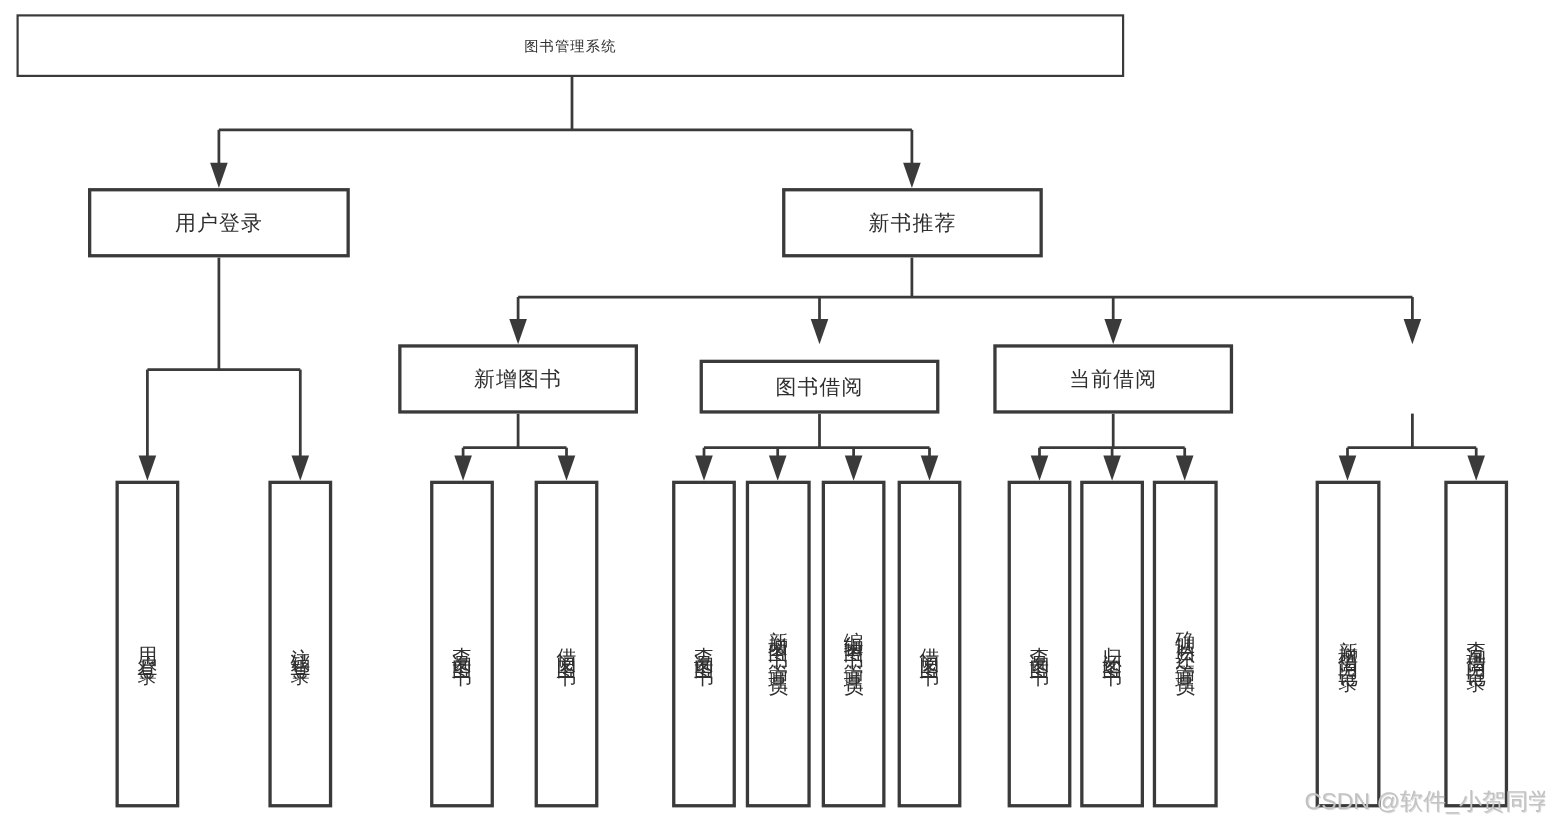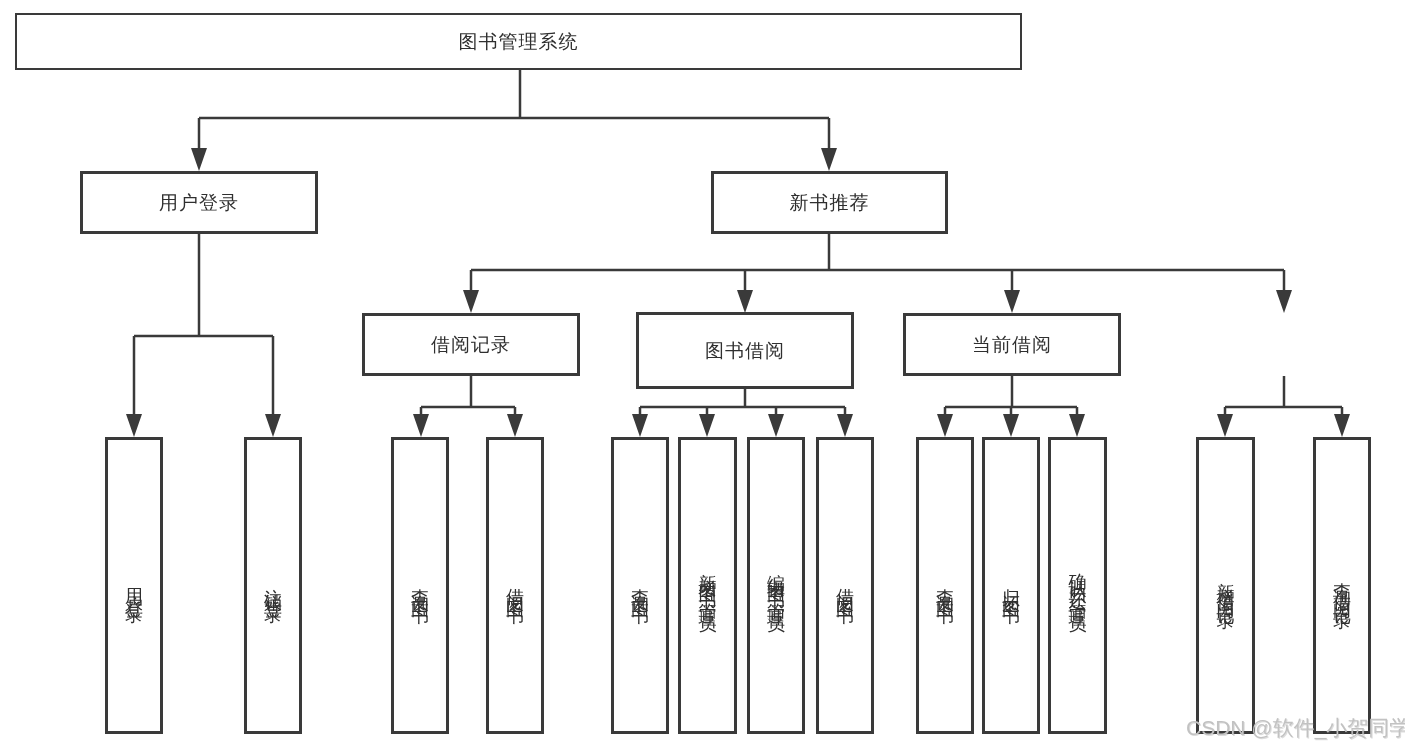--- a/index.html
+++ b/index.html
@@ -43,21 +43,21 @@
     border: 3px solid var(--line);
     background: var(--background);
     display: flex;
     align-items: center;
     justify-content: center;
     color: var(--text);
     text-align: center;
   }
   .root-box {
     border-width: 2px;
-    font-size: 19px;
+    font-size: 13px;
     letter-spacing: 1px;
   }
   .branch-box {
     font-size: 19px;
     letter-spacing: 1px;
   }
   .leaf-box {
     font-size: 18px;
   }
   .vlabel {
@@ -162,23 +162,23 @@
   </div>
 
   <div class="box branch-box" style="left:80px; top:171px; width:238px; height:63px;">
     <span>用户登录</span>
   </div>
   <div class="box branch-box" style="left:711px; top:171px; width:237px; height:63px;">
     <span>新书推荐</span>
   </div>
 
   <div class="box branch-box" style="left:362px; top:313px; width:218px; height:63px;">
-    <span>借阅记录</span>
-  </div>
-  <div class="box branch-box" style="left:636px; top:312px; width:218px; height:77px;">
+    <span>新增图书</span>
+  </div>
+  <div class="box branch-box" style="left:636px; top:327px; width:218px; height:49px;">
     <span>图书借阅</span>
   </div>
   <div class="box branch-box" style="left:903px; top:313px; width:218px; height:63px;align-items:center;">
     <span>当前借阅</span>
   </div>
 
   <div class="box leaf-box" style="left:105px; top:437px; width:58px; height:297px;">
     <span class="vlabel">用户登录</span>
   </div>
   <div class="box leaf-box" style="left:244px; top:437px; width:58px; height:297px;">

